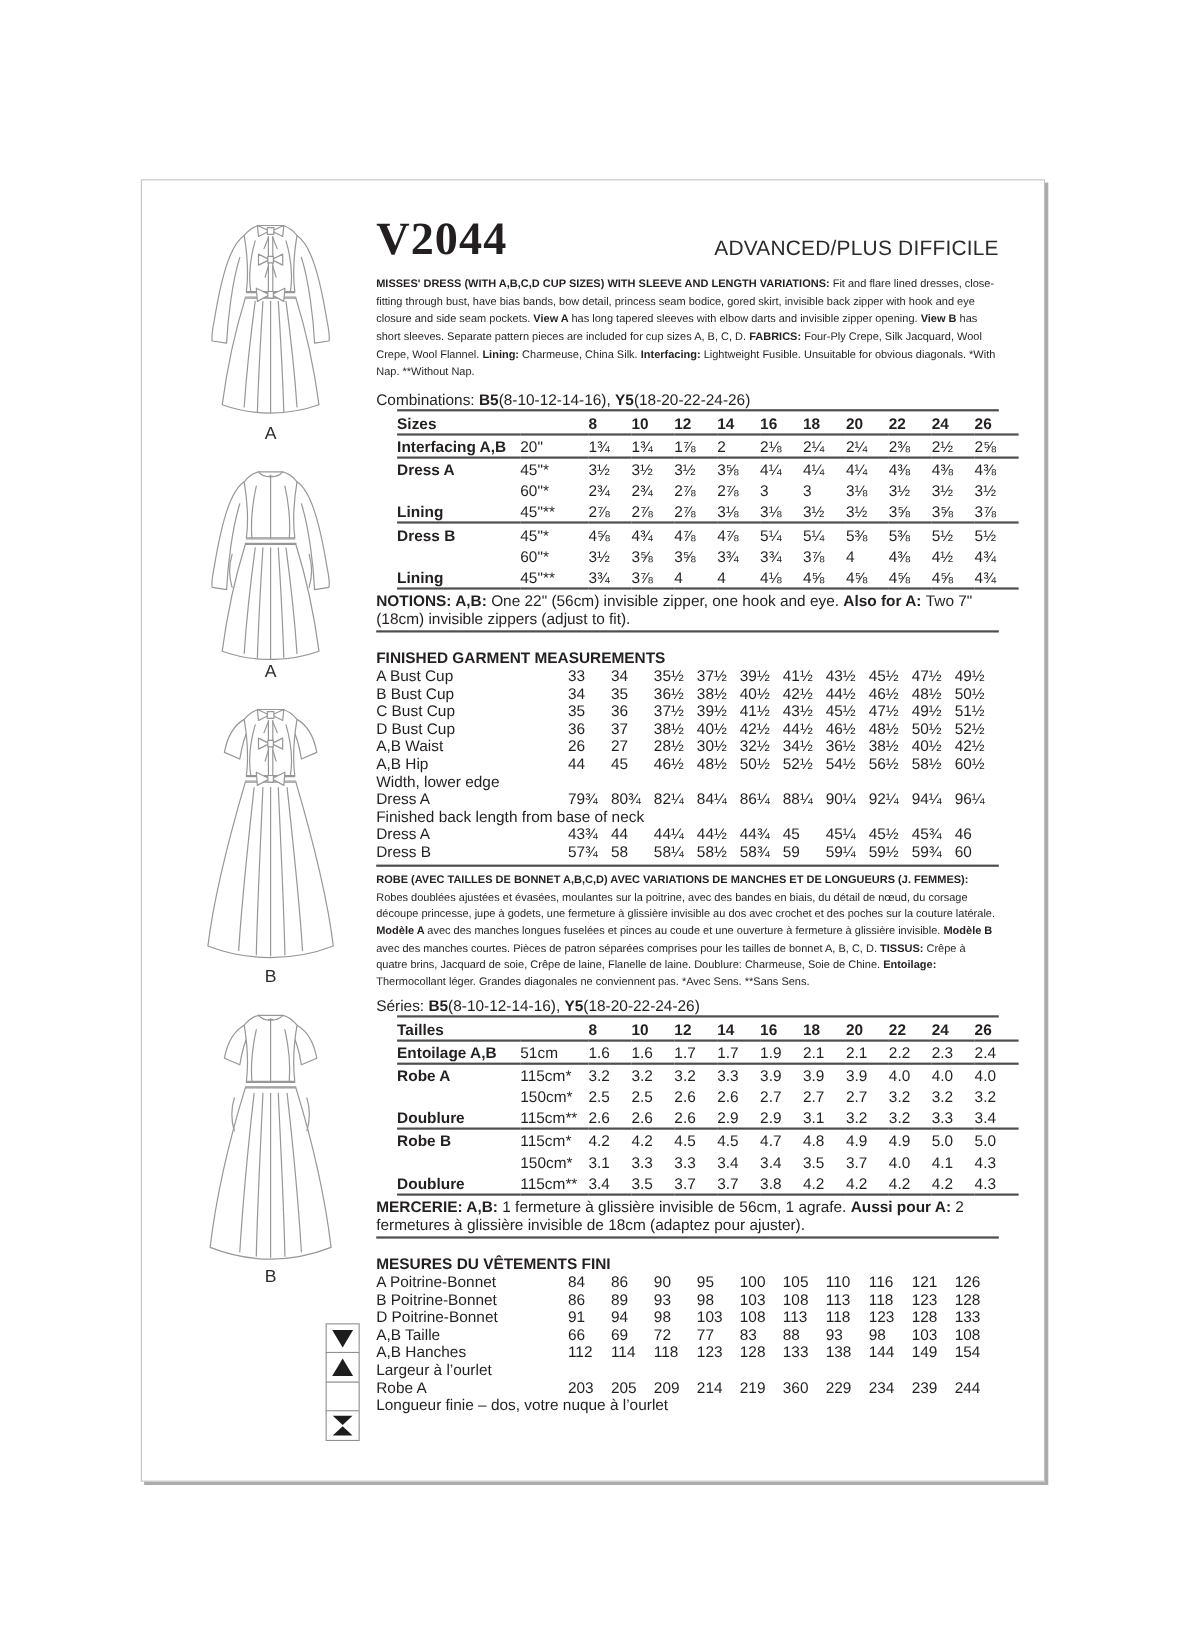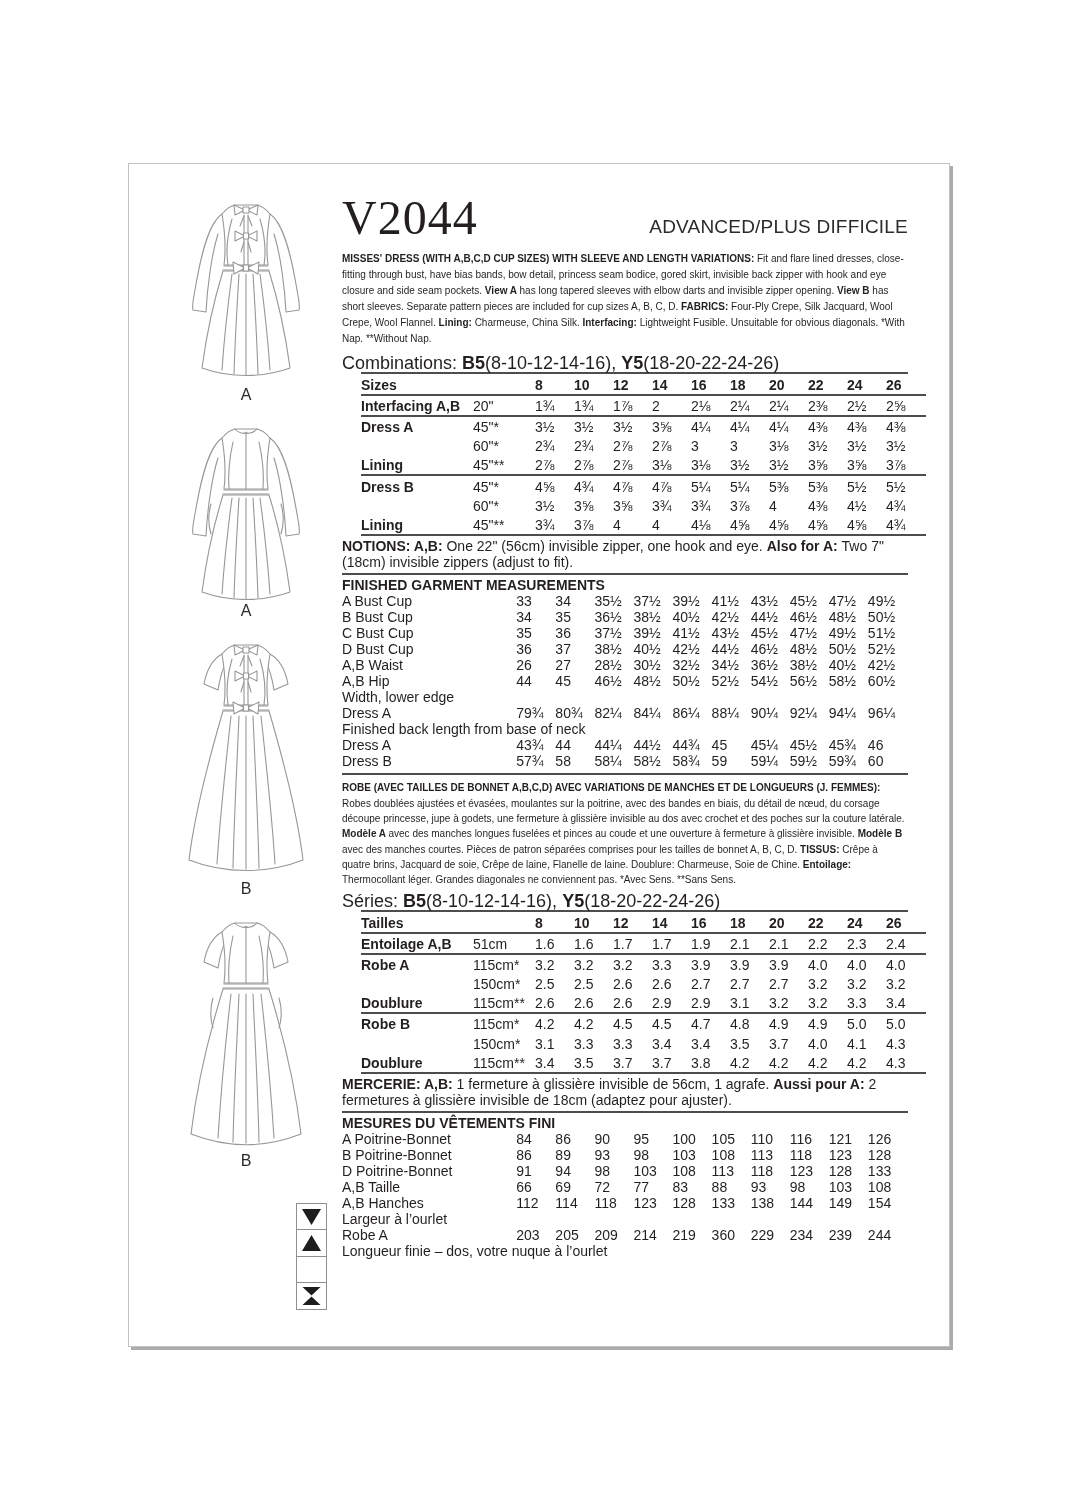--- a/index.html
+++ b/index.html
@@ -15,42 +15,42 @@
   .fig-label{font-size:16px;line-height:16px;margin:3px 0 15px;text-align:center;color:#2a2a2a;}
   .lineart{fill:none;stroke:#979797;stroke-width:1.1;stroke-linecap:round;stroke-linejoin:round;}
   .lineart .w{fill:#ffffff;}
   .nap-symbols{margin-top:20px;align-self:flex-end;margin-right:14px;display:flex;flex-direction:column;}
   .sym{width:29px;height:26px;border:1.5px solid #8f8f8f;background:#fff;margin-top:-1.5px;}
   .sym svg{display:block;}
 
   
   .content{position:absolute;left:213px;top:30px;width:566px;}
   .hdr-row{display:flex;justify-content:space-between;align-items:flex-end;margin-bottom:9px;}
-  .pattern-number{font-family:"Liberation Serif","DejaVu Serif",serif;font-weight:normal;
-                  font-size:48px;line-height:48px;letter-spacing:1px;}
+  .pattern-number{font-family:"Liberation Serif","DejaVu Serif",serif;font-weight:bold;
+                  font-size:42px;line-height:48px;letter-spacing:1px;}
   .difficulty{font-size:19px;line-height:22px;letter-spacing:.2px;padding-bottom:4px;color:#2b2b2b;}
 
   p{margin:0;}
   b{font-weight:bold;}
   .para{font-size:10px;line-height:16.1px;margin-bottom:7px;}
   .para.fr{line-height:15.3px;margin-top:5px;margin-bottom:5px;}
-  .combo{font-size:18px;line-height:16px;margin-bottom:1px;}
+  .combo{font-size:14px;line-height:16px;margin-bottom:1px;}
 
   table{width:100%;border-collapse:collapse;table-layout:fixed;}
   td{padding:0;white-space:nowrap;overflow:visible;font-size:14px;}
 
   .yard{border-top:2px solid #4d4d4d;margin-left:19px;}
   .yard td{height:18.2px;vertical-align:bottom;padding-bottom:1px;}
   .yard tr.hdr td{font-weight:bold;border-bottom:2px solid #4d4d4d;height:19px;}
   .yard td.lbl{font-weight:bold;}
   .yard tr.group-end td{border-bottom:2px solid #4d4d4d;}
 
   .ruled{font-size:14px;line-height:16.3px;padding:2px 0 3px;border-bottom:2px solid #4d4d4d;}
 
-  .sec-heading{font-weight:bold;font-size:14px;line-height:16px;padding-top:2px;}
+  .sec-heading{font-weight:bold;font-size:14px;line-height:16px;padding-top:15px;}
   .measure td{height:15.2px;vertical-align:bottom;}
   .measure td.lbl{font-weight:normal;}
   .rule-after{border-bottom:2px solid #4d4d4d;padding-bottom:4px;}
 </style>
 </head>
 <body>
 
 <div class="page">
   <div class="card">
 

